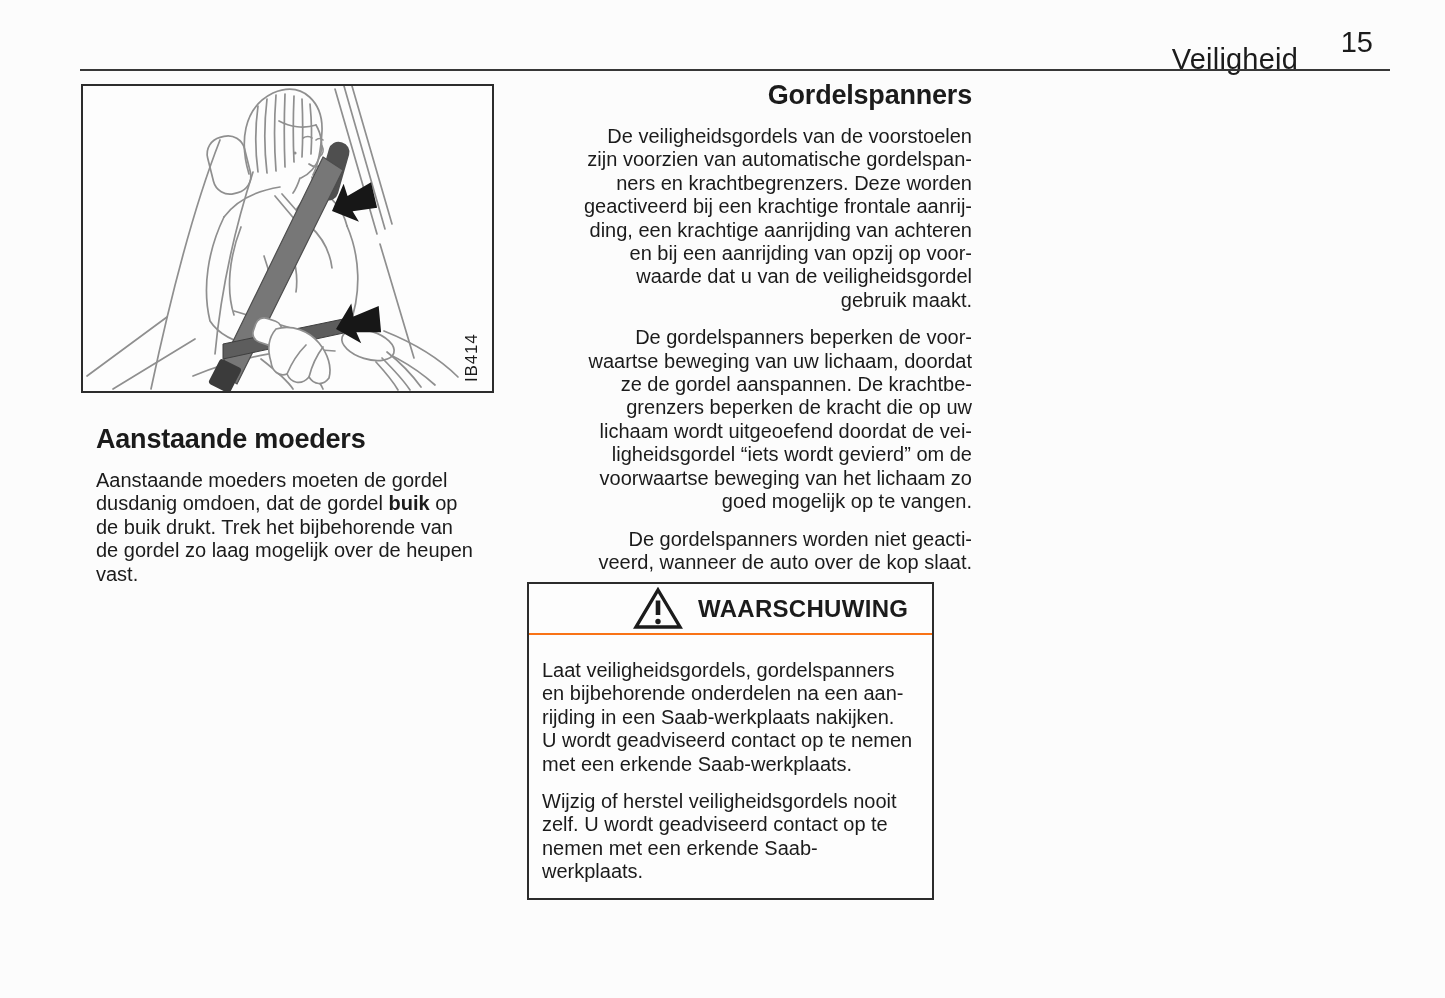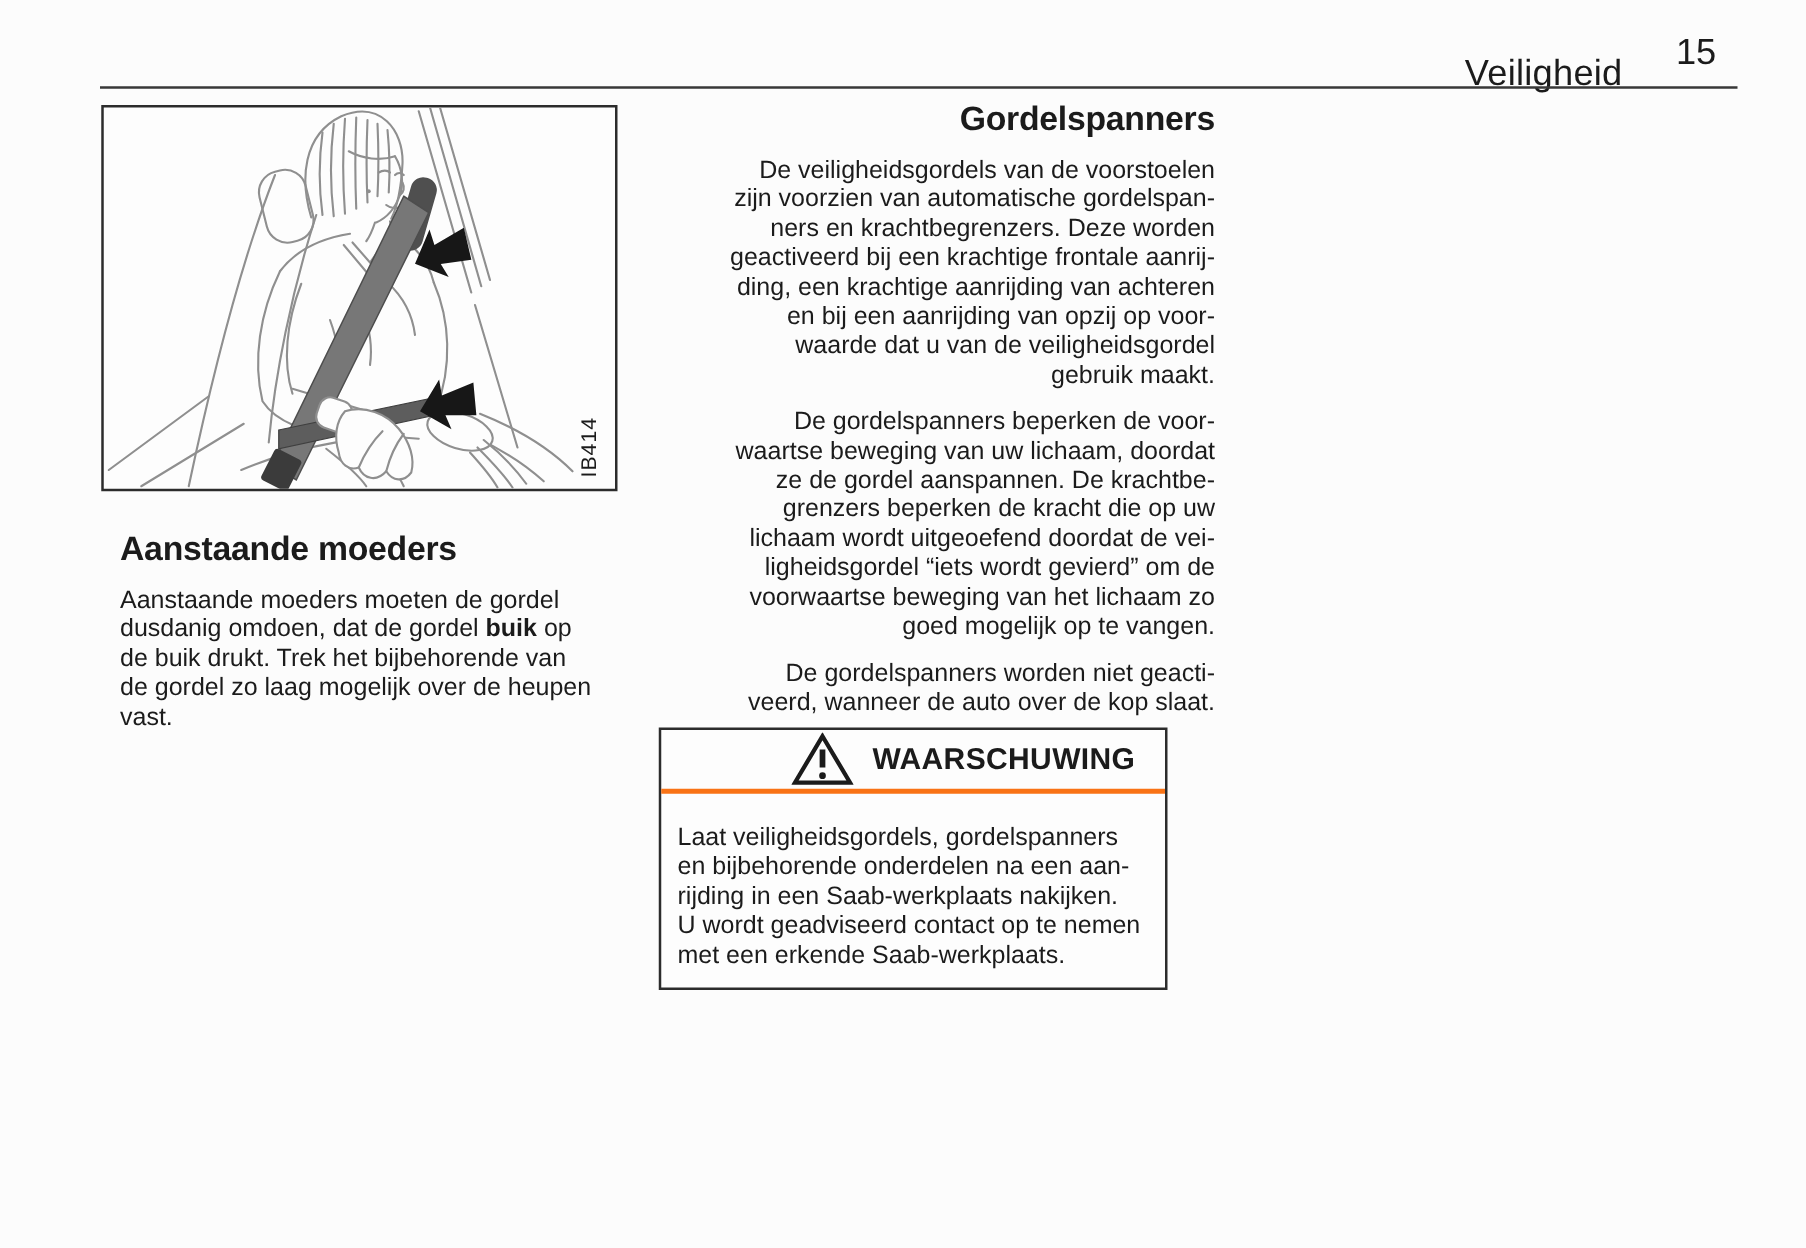--- a/index.html
+++ b/index.html
@@ -30,21 +30,21 @@
   .para { font-size: 20px; line-height: 23.4px; white-space: pre-line; margin: 14px 0 9px 0; }
   .para b { font-weight: 700; }
 
   .warning-box {
     position: absolute; left: 527px; top: 582px; width: 407px;
     border: 2px solid #2c2c2c; background: #fdfdfd;
   }
   .warn-head {
     display: flex; align-items: center; gap: 15px;
     height: 51px; padding-left: 104px;
-    border-bottom: 4px solid #f97316;
+    border-bottom: 2px solid #f97316;
   }
   .warn-title { font-size: 24px; font-weight: 700; letter-spacing: .3px; }
   .warn-body { padding: 10px 12px 4px 13px; }
   .warn-body .para { margin-bottom: 10px; }
 </style>
 </head>
 <body>
 
 <div>
 
@@ -166,16 +166,20 @@
         <circle cx="25" cy="34.5" r="2.7" fill="#1b1b1b"></circle>
       </svg>
       <span class="warn-title">WAARSCHUWING</span>
     </div>
     <div class="warn-body">
       <p class="para">Laat veiligheidsgordels, gordelspanners
 en bijbehorende onderdelen na een aan-
 rijding in een Saab-werkplaats nakijken.
 U wordt geadviseerd contact op te nemen
 met een erkende Saab-werkplaats.</p>
+      <p class="para">Wijzig of herstel veiligheidsgordels nooit
+zelf. U wordt geadviseerd contact op te
+nemen met een erkende Saab-
+werkplaats.</p>
     </div>
   </aside>
 
 </div>
 
 </body></html>

